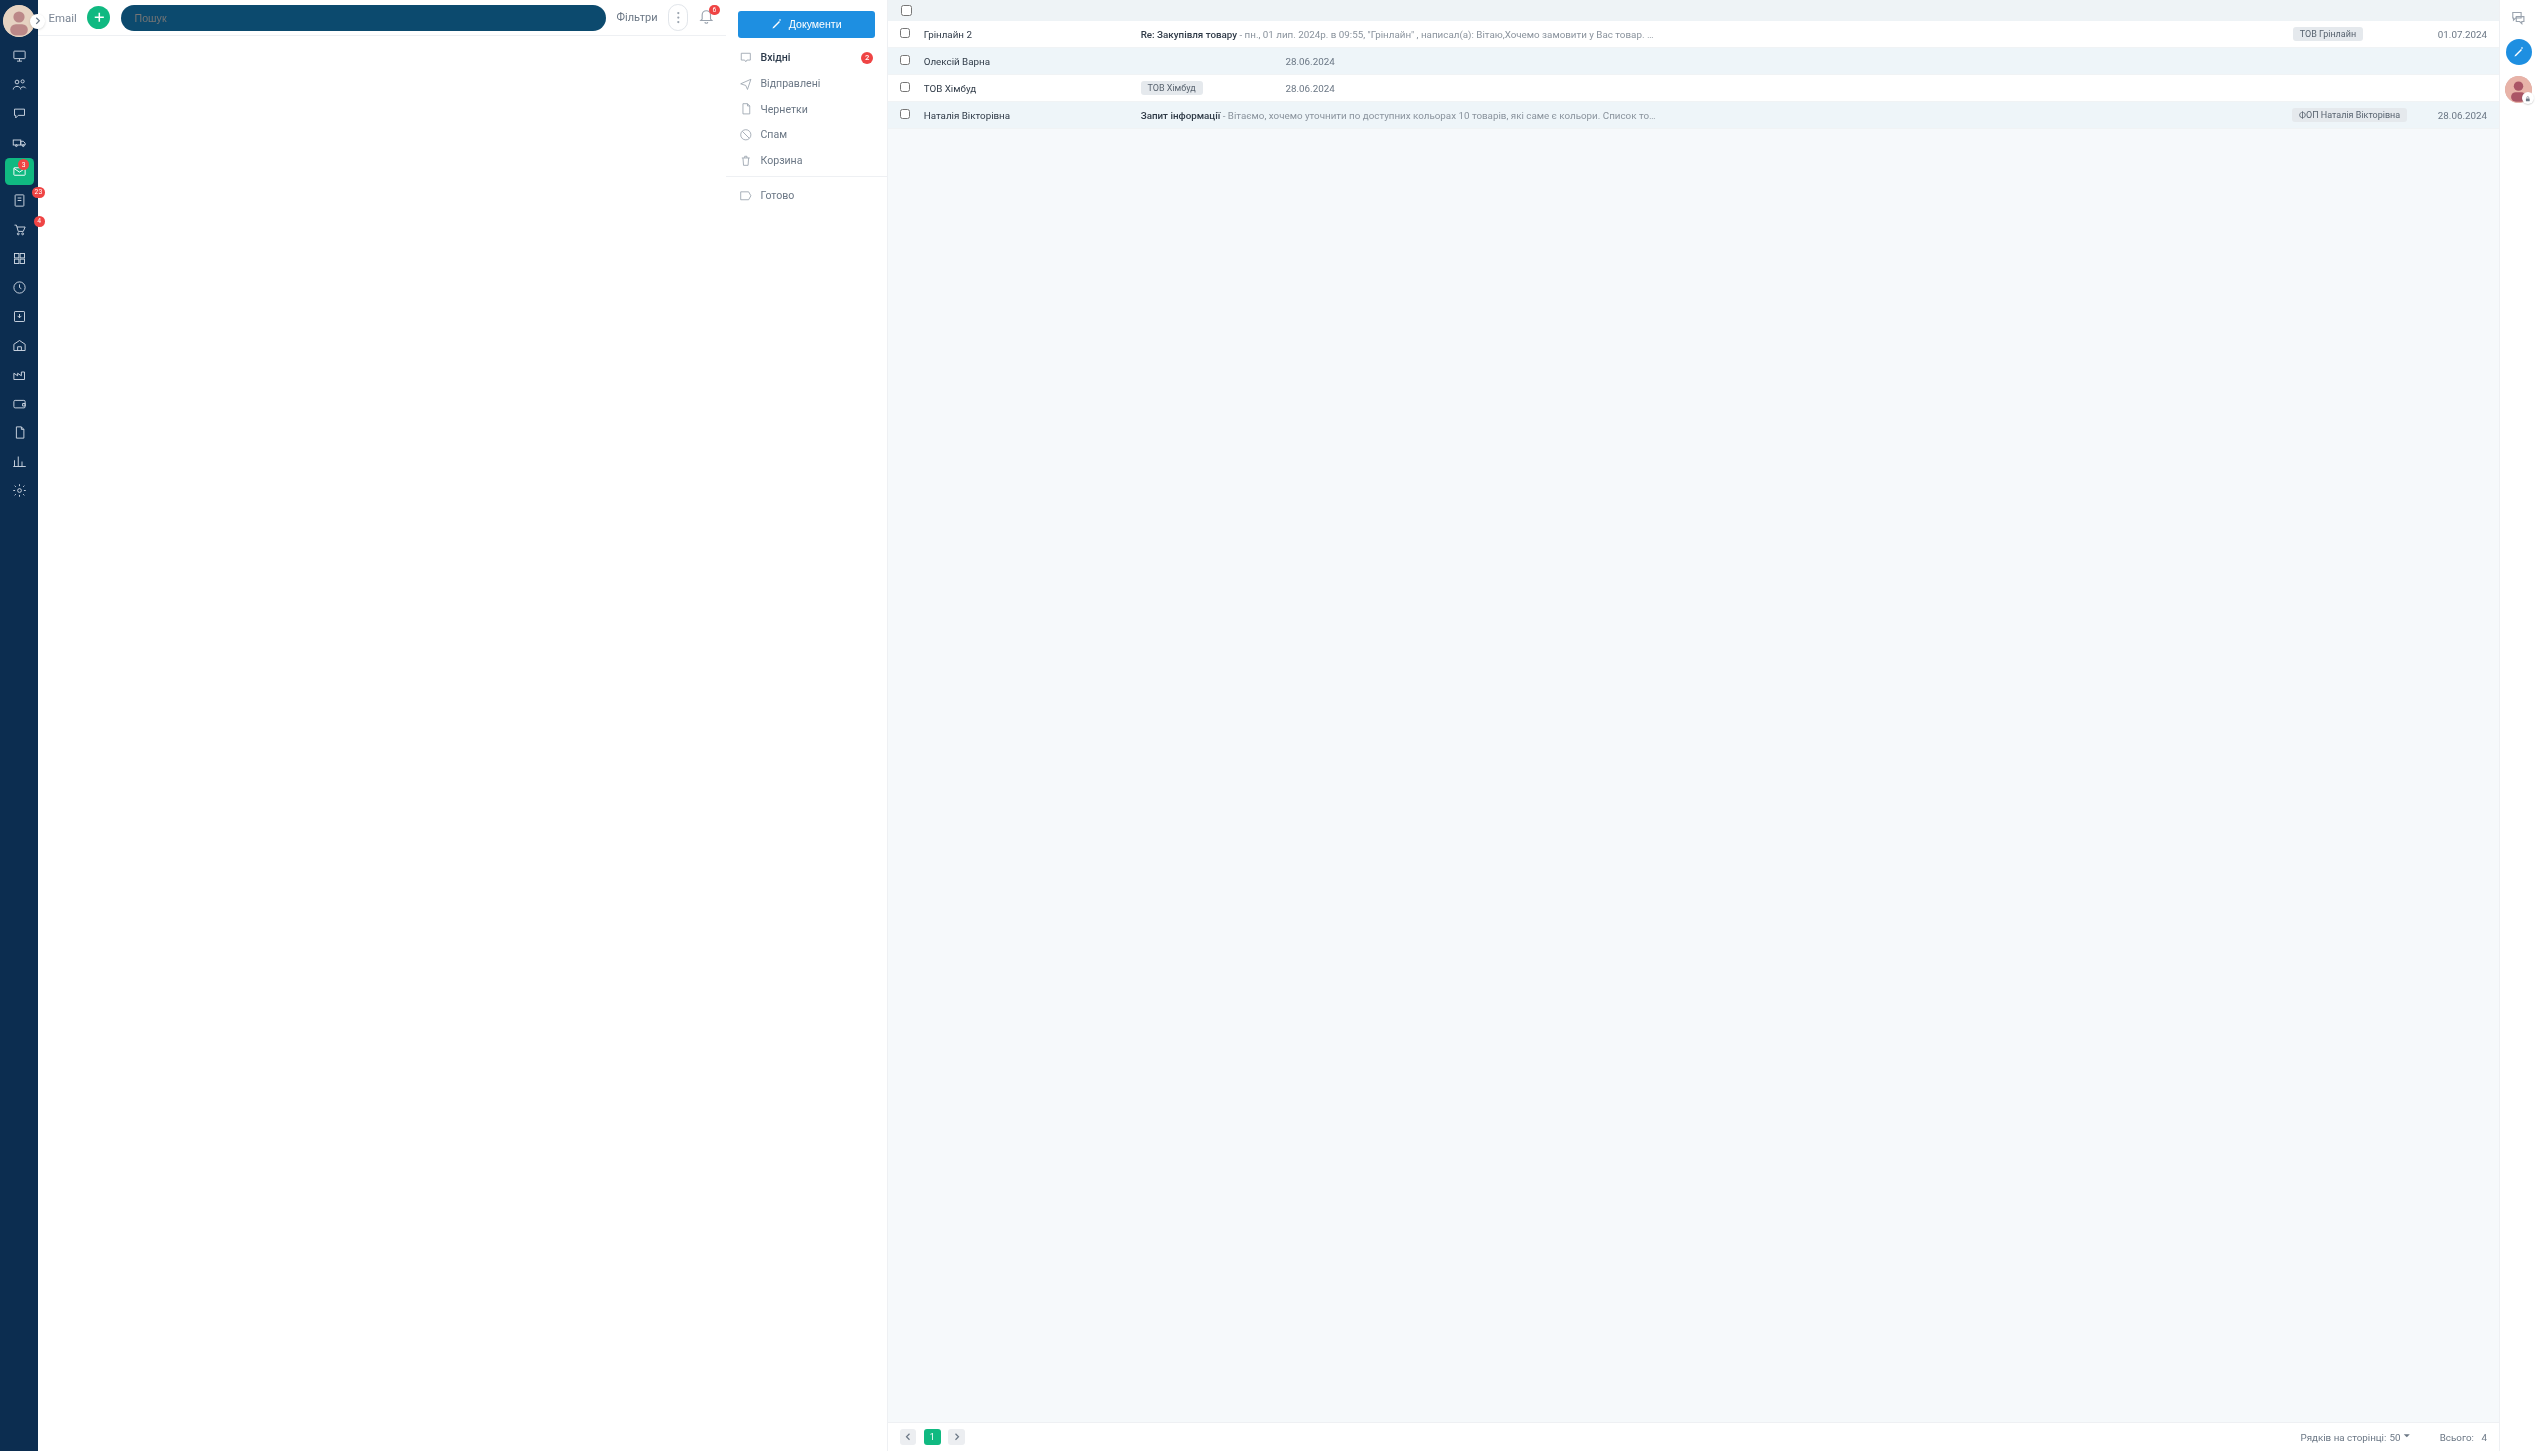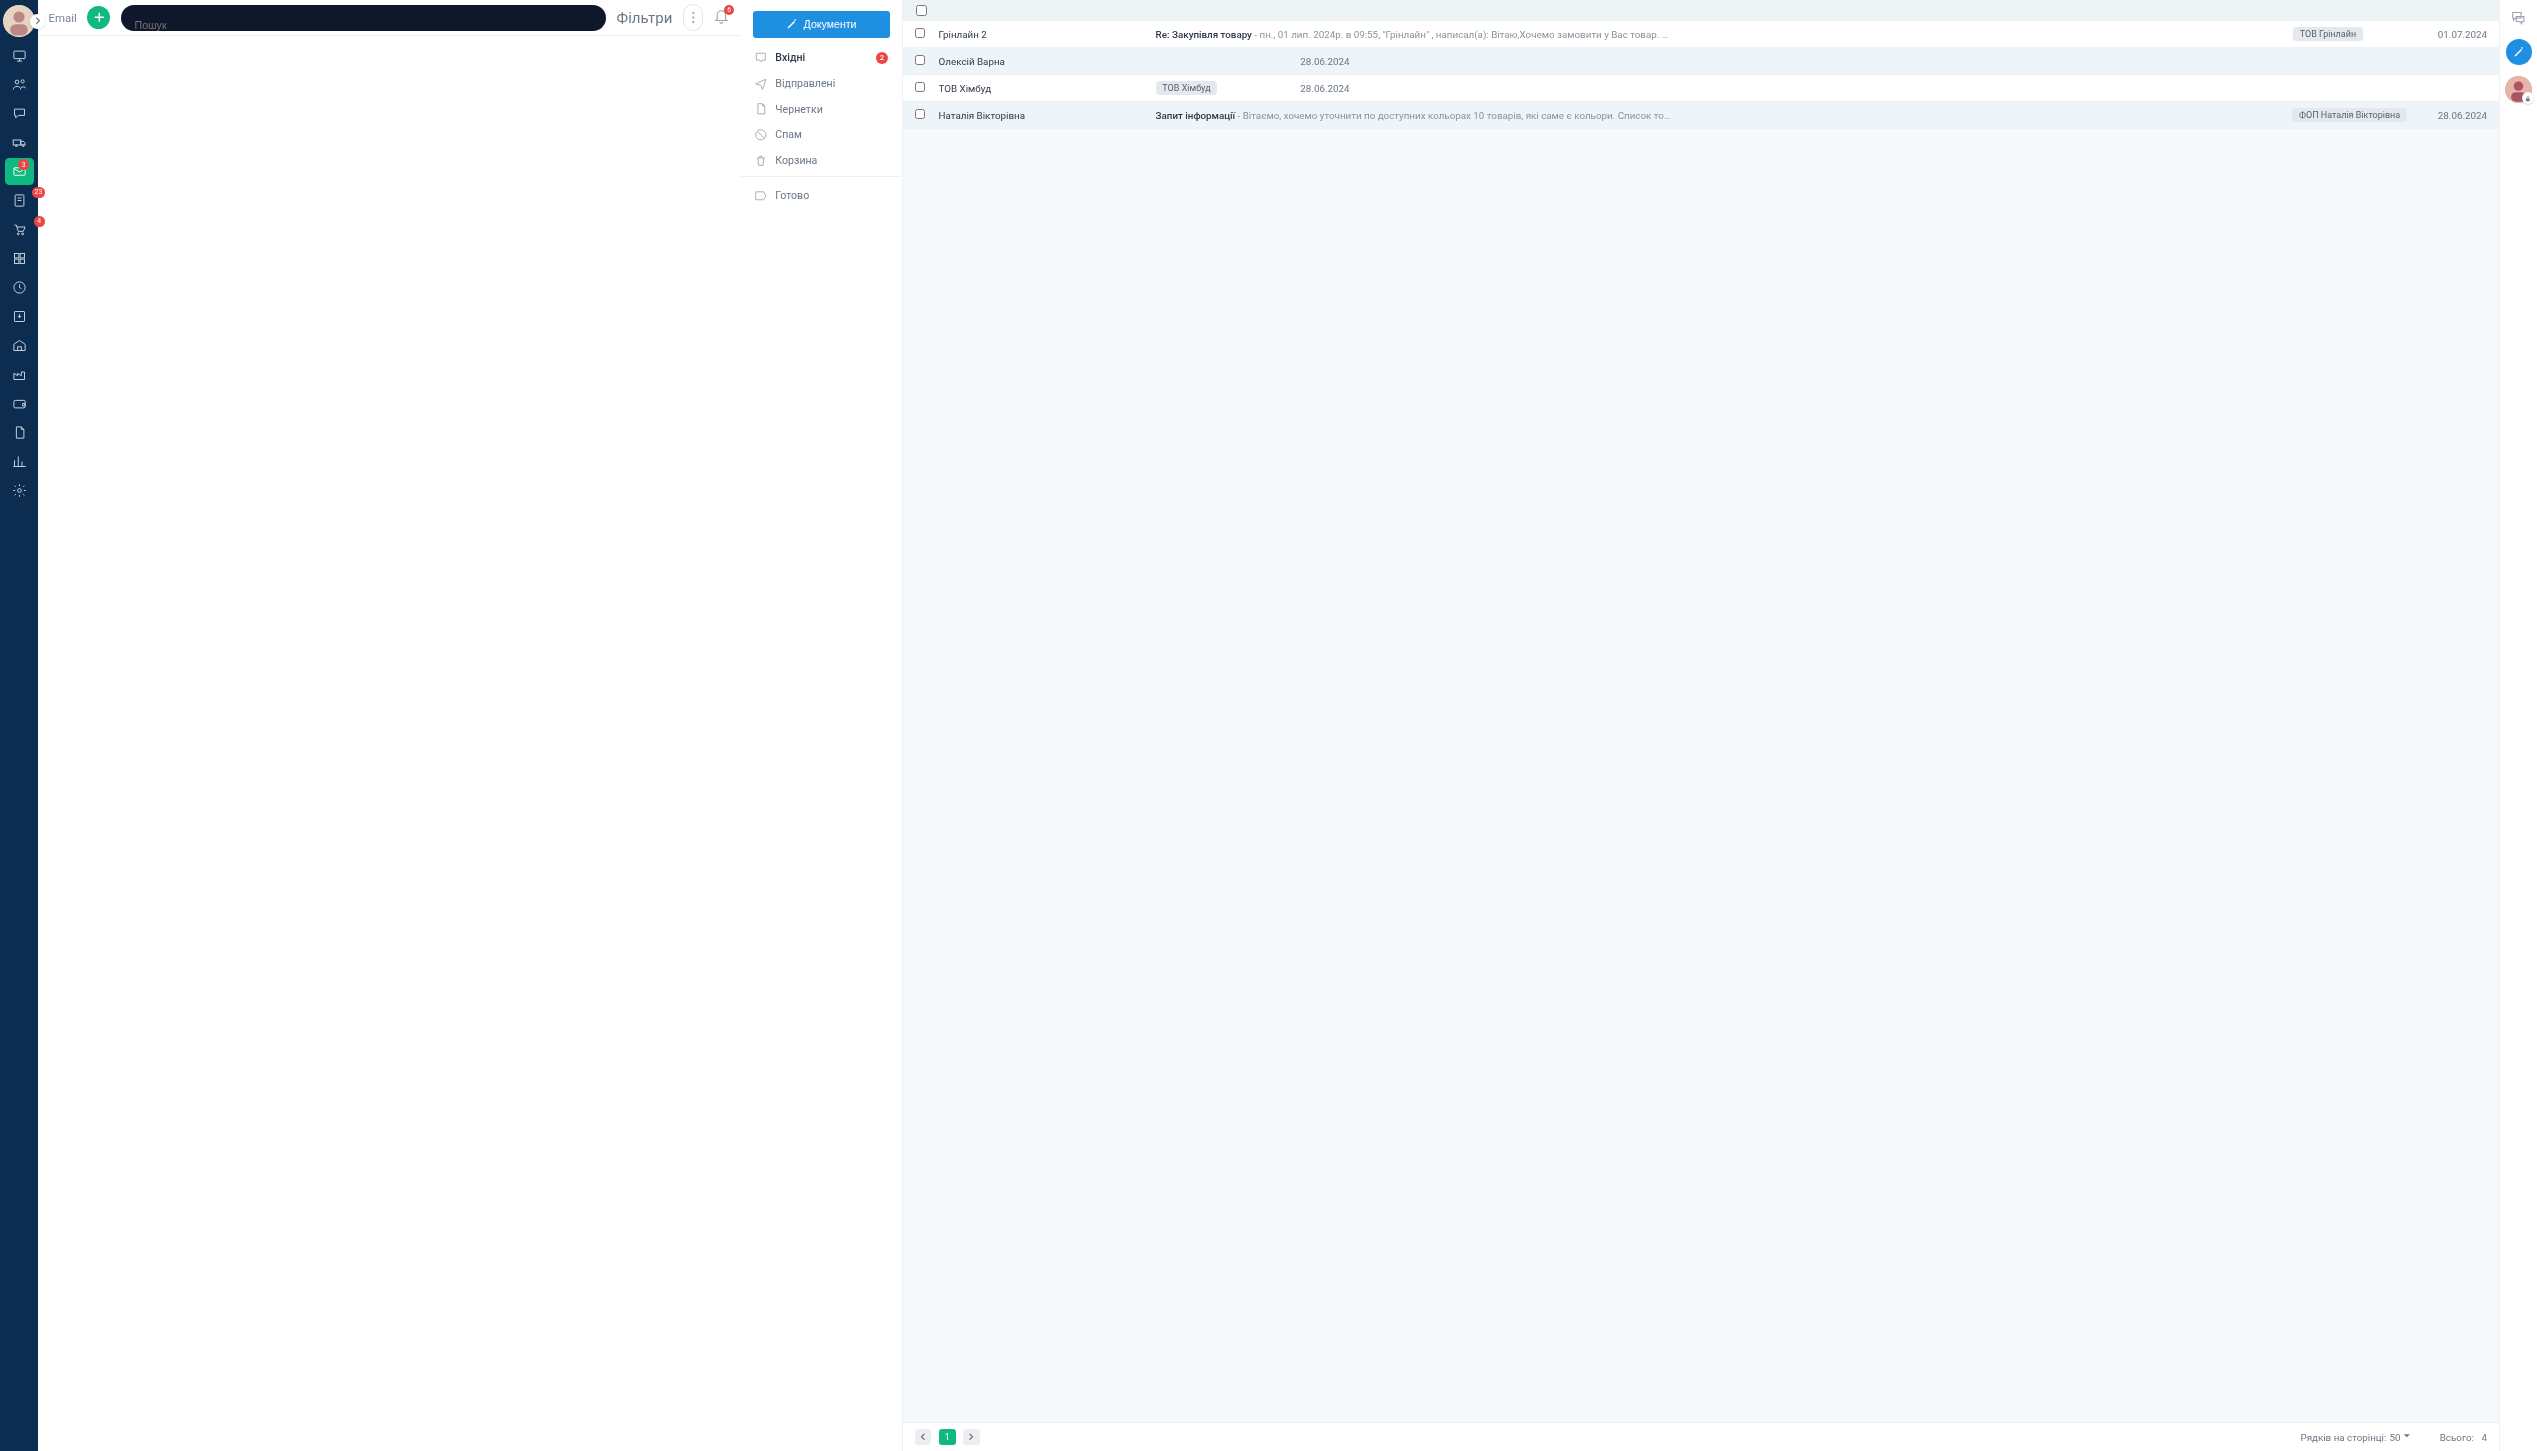--- a/index.html
+++ b/index.html
@@ -16,23 +16,23 @@
 .rail-badge { position:absolute; top:1.5px; right:4.5px; background:#ef4444; color:#fff; font-size:6.8px; min-width:10.6px; height:10.6px; border-radius:5.3px; display:flex; align-items:center; justify-content:center; padding:0 2.3px;}
 .rail-item svg { width:15px; height:15px; stroke:currentColor; fill:none; stroke-width:1.5; }
 
 
 .main-wrap { flex:1; display:flex; flex-direction:row; background:#fff; min-width:0; }
 
 
 .topbar { height:36px; display:flex; align-items:center; padding:0 10.6px; gap:10.6px; border-bottom:0.8px solid #eef0f3; }
 .topbar-title { font-size:11.4px; color:#7a8594; font-weight:400; margin-right:auto; }
 .add-btn { width:23px; height:23px; border-radius:50%; background:#10b981; color:#fff; display:flex; align-items:center; justify-content:center; cursor:pointer; font-size:13.6px; }
-.search-box { flex:0 0 485px; height:26px; border-radius:13px; background:#0f172a; display:flex; align-items:flex-end; padding:0 13.6px; color:#98a1ab; }
+.search-box { flex:0 0 485px; height:26px; border-radius:13px; background:#0c4a6e; display:flex; align-items:center; padding:0 13.6px; color:#98a1ab; }
 .search-box input { border:none; background:transparent; outline:none; width:100%; font-size:10.6px; color:#98a1ab; }
-.filters-label { color:#6b7785; cursor:pointer; font-size:15px; }
+.filters-label { color:#6b7785; cursor:pointer; font-size:11px; }
 .more-btn { width:19.7px; height:27px; border-radius:9.8px; border:0.8px solid #e1e5ea; display:flex; align-items:center; justify-content:center; cursor:pointer; }
 .bell-wrap { position:relative; cursor:pointer; color:#9aa3ae; }
 .bell-wrap svg{width:16.7px;height:16.7px;stroke:currentColor;fill:none;stroke-width:1.6;}
 .bell-badge { position:absolute; top:-3px; right:-4.5px; background:#ef4444; color:#fff; font-size:6.8px; min-width:10.6px; height:10.6px; border-radius:5.3px; display:flex; align-items:center; justify-content:center; padding:0 2.3px;}
 
 
 .content-row { flex:1; display:flex; min-height:0; }
 
 
 .folders { width:162px; min-width:162px; border-right:0.8px solid #eef0f3; display:flex; flex-direction:column; }

